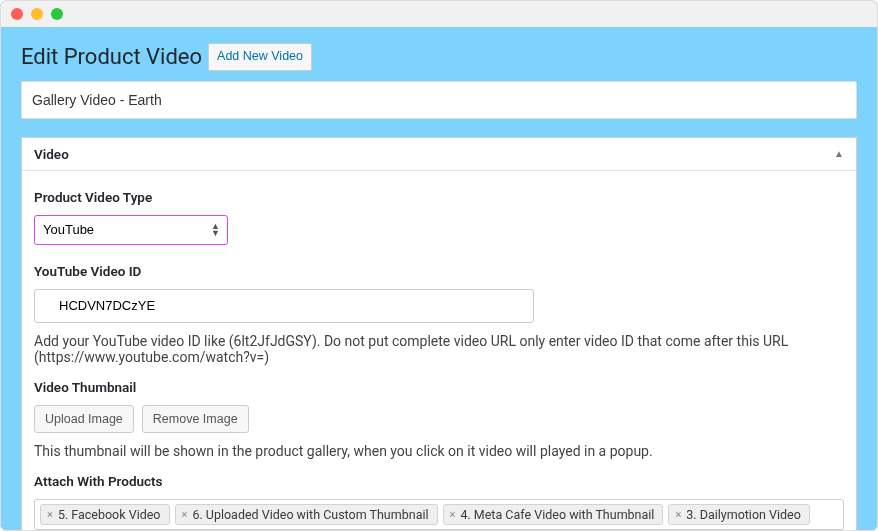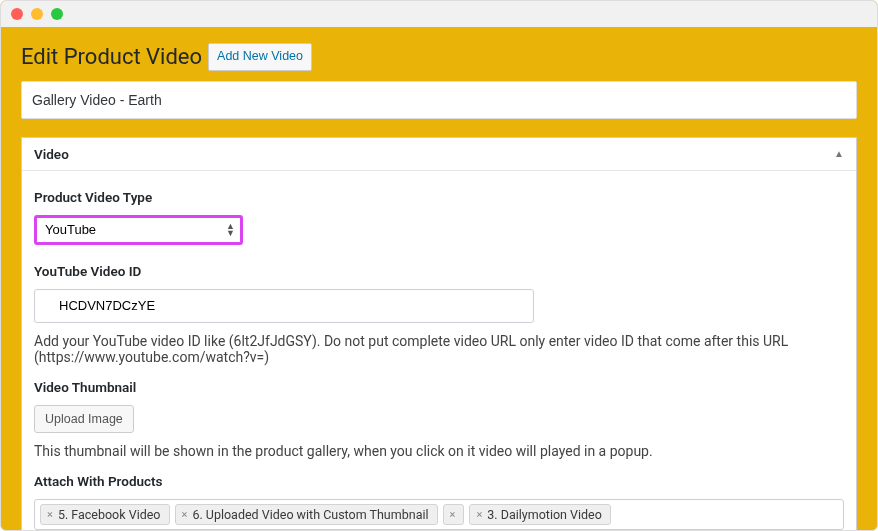--- a/index.html
+++ b/index.html
@@ -6,21 +6,21 @@
   body {
     margin: 0;
     font-family: -apple-system, BlinkMacSystemFont, "Segoe UI", Roboto, sans-serif;
     font-size: 13px;
     color: #23282d;
     background: #fff;
   }
   .browser-frame {
     width: 878px;
     height: 531px;
-    background: #eab308;
+    background: #7dd3fc;
     border: 1px solid #ddd;
     border-radius: 6px;
     overflow: hidden;
   }
   .titlebar {
     height: 26px;
     background: #f1f1f1;
     display: flex;
     align-items: center;
     padding: 0 10px;
@@ -93,25 +93,25 @@
     font-weight: 600;
     font-size: 13.5px;
     margin: 8px 0 10px 0;
     display: block;
   }
   .select-wrap {
     position: relative;
     display: inline-block;
   }
   select.wp-select {
-    width: 209px;
+    width: 194px;
     height: 30px;
     font-size: 13px;
     padding: 2px 24px 2px 8px;
-    border: 3px solid #d946ef;
+    border: 1px solid #d946ef;
     border-radius: 3px;
     background: #fff;
     appearance: none;
     -webkit-appearance: none;
   }
   .select-arrows {
     position: absolute;
     right: 8px;
     top: 50%;
     transform: translateY(-50%);
@@ -211,35 +211,37 @@
             </span>
         </div>
 
         <label class="field-label" style="margin-top:18px">YouTube Video ID</label>
         <input type="text" class="text-input" value="HCDVN7DCzYE" style="">
         <div class="help-text">Add your YouTube video ID like (6lt2JfJdGSY). Do not put complete video URL only enter video ID that come after this URL (https://www.youtube.com/watch?v=)</div>
 
         <label class="field-label">Video Thumbnail</label>
         <div class="btn-row">
           <button class="wp-btn">Upload Image</button>
+          <button class="wp-btn">Remove Image</button>
         </div>
         <div class="help-text">This thumbnail will be shown in the product gallery, when you click on it video will played in a popup.</div>
 
         <label class="field-label">Attach With Products</label>
         <div class="token-field">
           <span class="token">
             <span class="token-x">×</span>
             <span>5. Facebook Video</span>
           </span>
           <span class="token">
             <span class="token-x">×</span>
             <span>6. Uploaded Video with Custom Thumbnail</span>
           </span>
           <span class="token">
             <span class="token-x">×</span>
+            <span>4. Meta Cafe Video with Thumbnail</span>
           </span>
           <span class="token">
             <span class="token-x">×</span>
             <span>3. Dailymotion Video</span>
           </span>
         </div>
         
 
       </div>
     </div>

